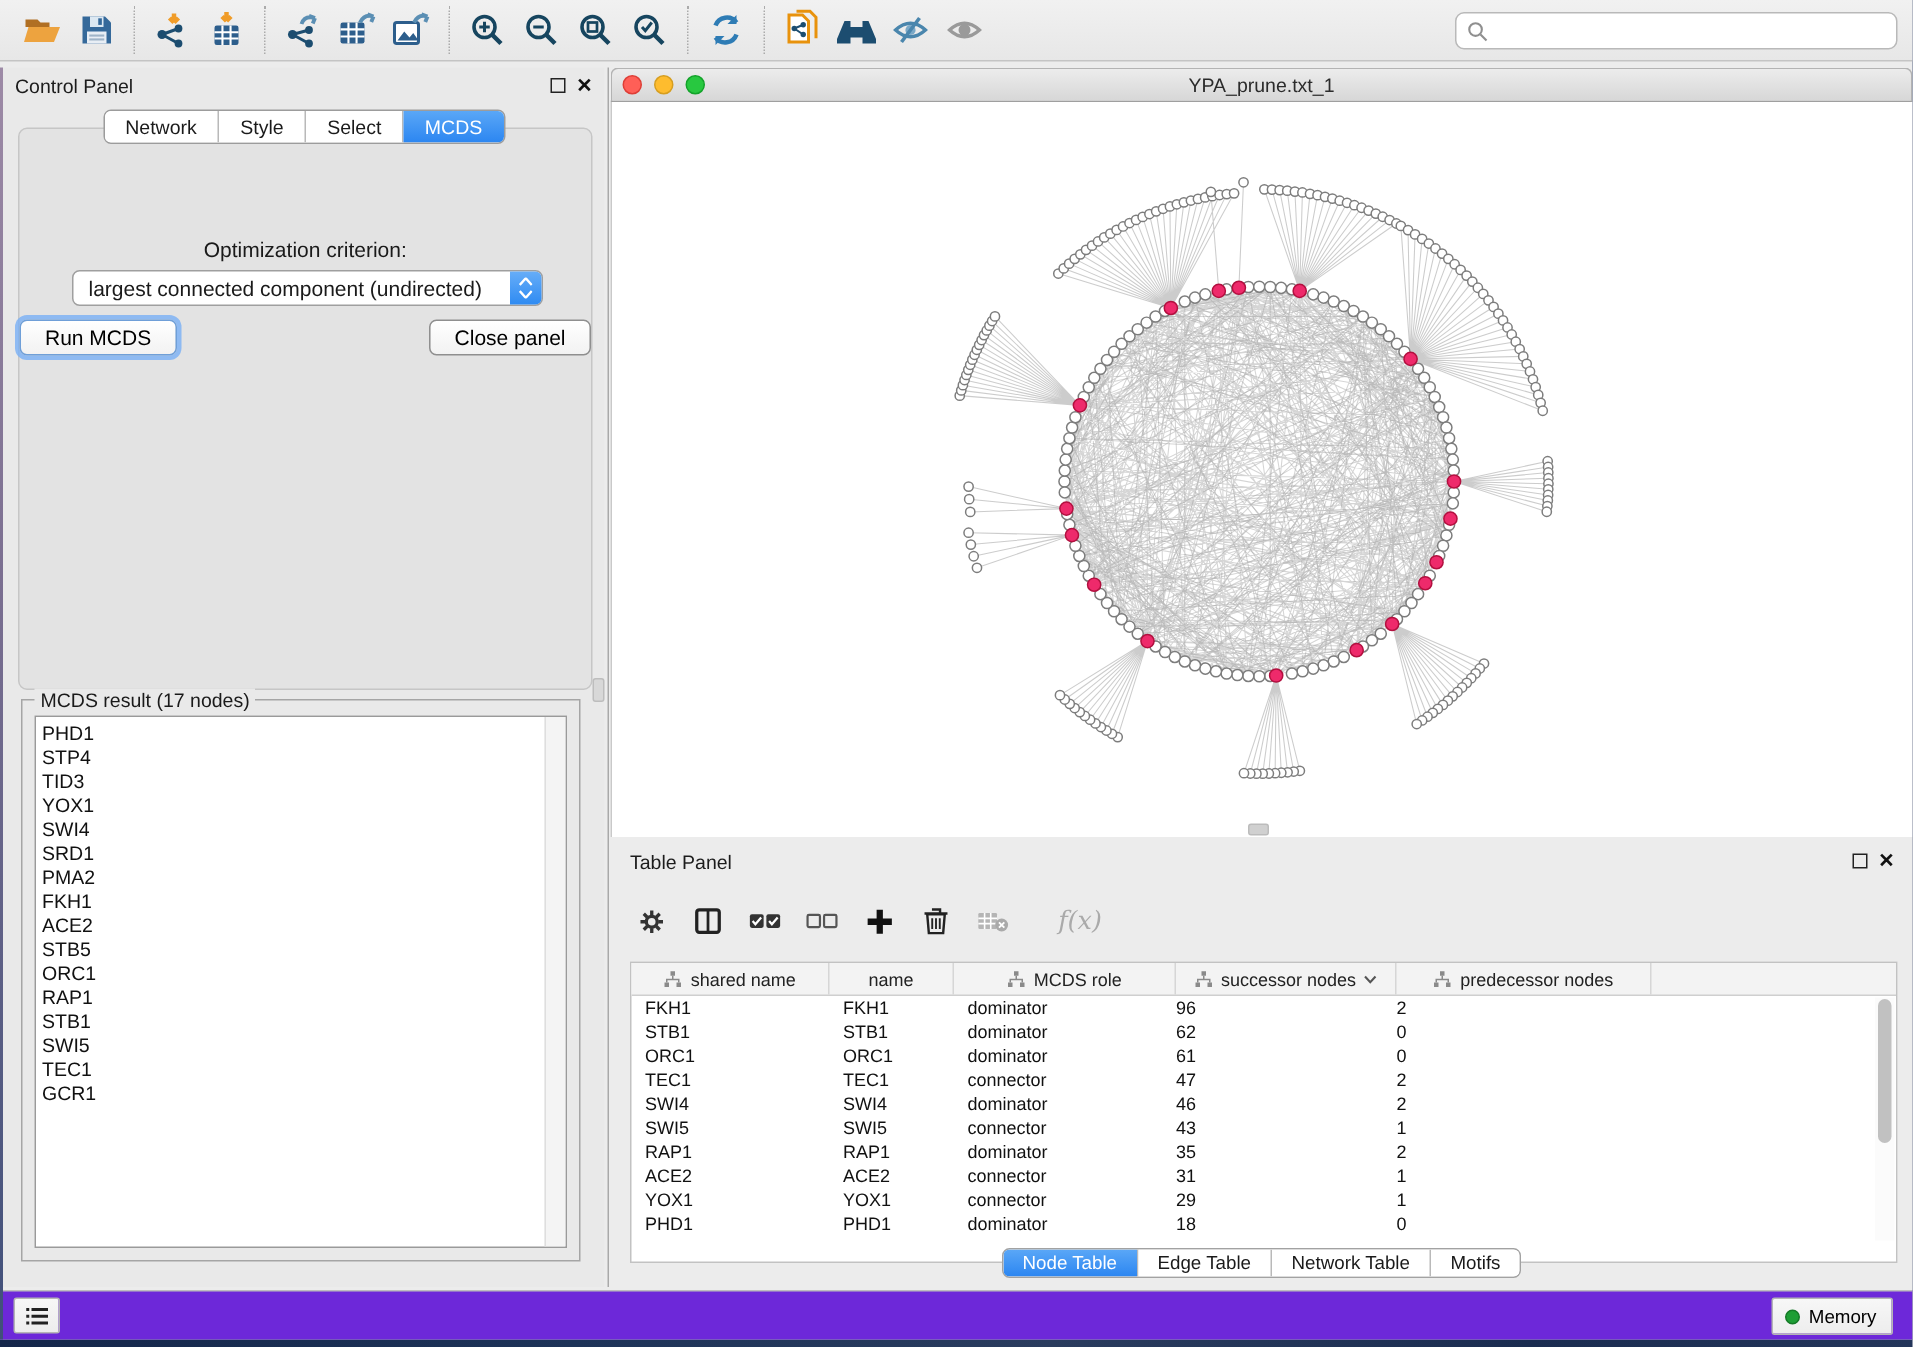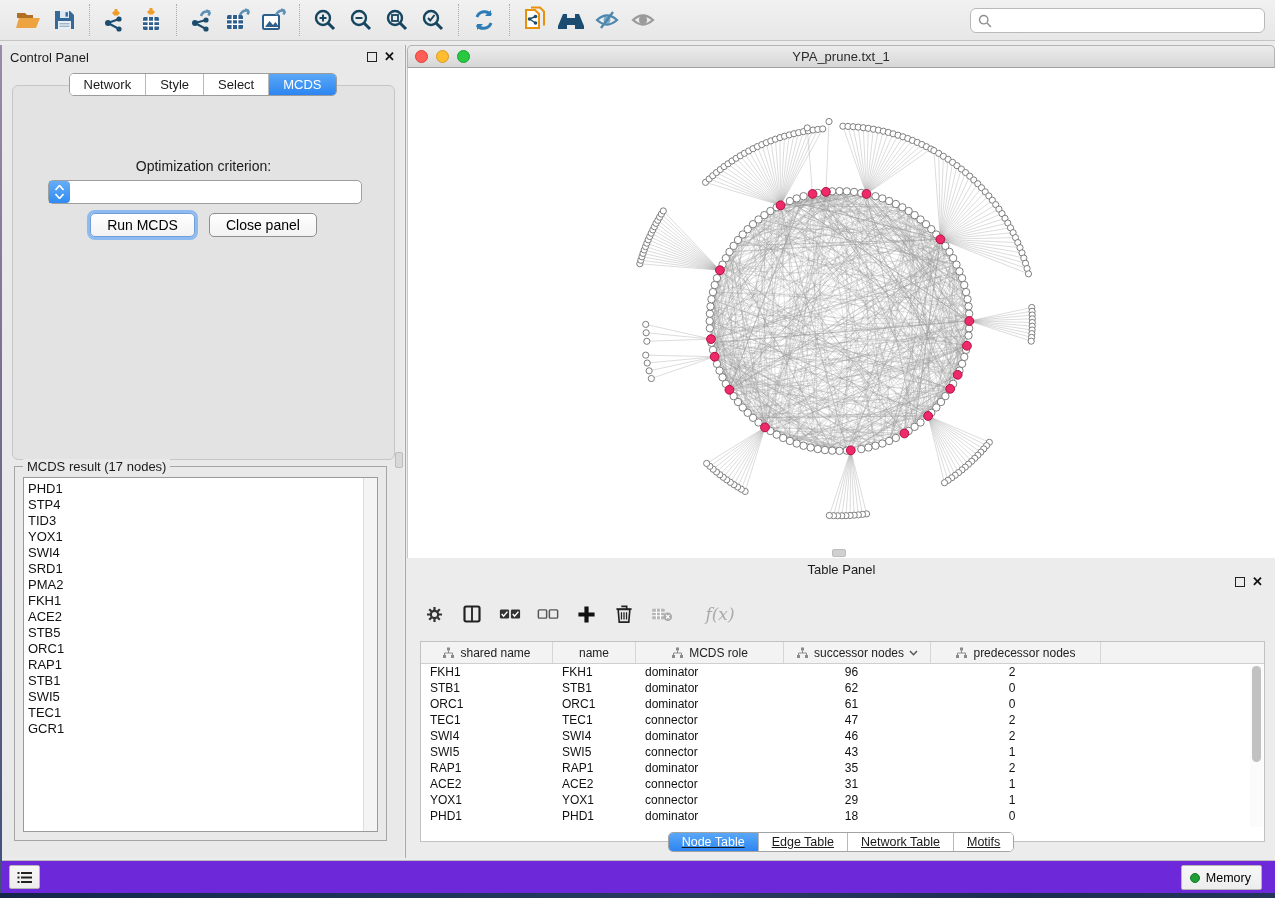--- a/index.html
+++ b/index.html
@@ -38,21 +38,21 @@
     display:inline-flex; background:#fff; border:1px solid #9c9c9c; border-radius:5px; overflow:hidden; z-index:3; }
   .seg-tab { padding:3px 14px; font-size:13px; background:#fff; border:none; border-right:1px solid #b9b9b9; cursor:pointer; color:#1a1a1a; }
   .seg-tab:last-child { border-right:none; }
   .seg-tab.active { background:linear-gradient(#5aa7f7,#2c86f1); color:#fff; }
   .opt-label { position:absolute; left:0; top:72px; width:100%; text-align:center; font-size:14px; }
   .dropdown { position:absolute; left:35px; top:94px; width:314px; height:24px; background:#fff;
     border:1px solid #9f9f9f; border-radius:5px; display:flex; align-items:center; cursor:pointer; }
   .dropdown .dd-text { flex:1; padding-left:10px; font-size:14px; white-space:nowrap; }
   .dd-stepper { width:21px; height:22px; margin-right:0px; border-radius:0 4px 4px 0;
     background:linear-gradient(#66adf8,#2f8bf2); display:flex; flex-direction:column; align-items:center; justify-content:center; gap:2px; }
-  .btn-row { position:absolute; left:0; top:127px; width:100%; display:flex; justify-content:center; gap:14px; }
+  .btn-row { position:absolute; left:0; top:127px; width:100%; display:flex; justify-content:space-between; gap:14px; }
   .push-btn { height:24px; padding:0 16px; background:linear-gradient(#ffffff,#f2f2f2);
     border:1px solid #8f8f8f; border-radius:5px; font-size:14px; cursor:pointer; }
   .push-btn.focus { box-shadow:0 0 0 3px rgba(120,175,245,.8); border-color:#6f9fd8; }
   .result-group { position:absolute; left:12px; top:421px; width:373px; height:375px;
     border:1px solid #a5a5a5; }
   .result-legend { position:absolute; left:8px; top:-8px; background:#e9e9e9; padding:0 4px; font-size:13px; }
   .result-list { position:absolute; left:8px; top:10px; right:8px; bottom:8px; background:#fff;
     border:1px solid #9a9a9a; overflow:hidden; }
   .result-scroll { position:absolute; right:0; top:0; width:14px; height:100%; background:#f4f4f4; border-left:1px solid #dedede; }
   .result-items { padding:3px 0 0 4px; }
@@ -72,38 +72,38 @@
   .tl { width:13px; height:13px; border-radius:50%; display:inline-block; cursor:pointer; }
   .tl.red { background:#ff5f57; border:1px solid #de3e36; }
   .tl.yellow { background:#febc2e; border:1px solid #d69e20; }
   .tl.green { background:#28c840; border:1px solid #13a32a; }
   .net-title { position:absolute; left:0; width:100%; text-align:center; font-size:13px; color:#2b2b2b; }
   .net-canvas { position:absolute; left:0; top:23px; width:868px; height:490px; background:#fff;
     border-left:1px solid #c9c9c9; }
 
   
   .table-panel { position:absolute; left:407px; top:558px; width:868px; height:302px; background:#ececec; }
-  .tp-header { position:absolute; left:0; top:4px; width:100%; height:24px; display:flex; align-items:center; padding:0 12px 0 13px;flex-direction:column; }
+  .tp-header { position:absolute; left:0; top:4px; width:100%; height:24px; display:flex; align-items:center; padding:0 12px 0 13px; }
   .tp-toolbar { position:absolute; left:10px; top:36px; height:40px; display:flex; align-items:center; gap:4px; }
   .tpt-btn { width:34px; height:32px; background:none; border:none; display:flex; align-items:center; justify-content:center; cursor:pointer; }
   .tpt-btn[disabled] { cursor:default; }
   .fx-label { font-family:"DejaVu Serif","Liberation Serif",serif; font-style:italic; font-size:17px; color:#aaa;margin-left:40px; }
 
   .node-table { position:absolute; left:13px; top:83px; width:845px; height:201px; background:#fff; border:1px solid #c2c2c2; }
   .nt-header { display:flex; height:22px; background:#f3f3f3; border-bottom:1px solid #cfcfcf; }
   .nt-hcell { display:flex; align-items:center; justify-content:center; gap:5px;
     border-right:1px solid #d6d6d6; font-size:12px; color:#222; overflow:hidden; }
   .nt-body .nt-row { display:flex; height:16px; }
   .nt-cell { font-size:12px; line-height:16px; color:#111; white-space:nowrap; overflow:hidden; }
-  .num { text-align:center; }
+  .num { text-align:left; }
   .nt-scroll { position:absolute; right:1px; top:23px; width:13px; height:162px; background:#fbfbfb; }
   .nt-thumb { position:absolute; left:2px; top:1px; width:9px; height:96px; background:#c1c1c1; border-radius:5px; }
 
   .bottom-tabs { position:absolute; left:0; top:274px; width:100%; display:flex; justify-content:center; }
-  .btab-group { display:inline-flex; border:1px solid #a2a2a2; border-radius:5px; overflow:hidden; background:#fff;text-decoration:underline; }
+  .btab-group { display:inline-flex; border:1px solid #a2a2a2; border-radius:5px; overflow:hidden; background:#fff; }
   .btab { padding:2px 13px; font-size:12.5px; border:none; background:#fff; border-right:1px solid #b9b9b9; cursor:pointer; color:#1a1a1a; }
   .btab:last-child { border-right:none; }
   .btab.active { background:linear-gradient(#5aa7f7,#2c86f1); color:#fff; }
 
   
   .statusbar { position:absolute; left:0; top:860px; width:1275px; height:33px;
     background:#6d28d9; border-top:1px solid #bdbdbd; }
   .list-btn { position:absolute; left:9px; top:4px; width:31px; height:24px; background:linear-gradient(#f7f7f7,#ededed);
     border:1px solid #b5b5b5; border-radius:2px; display:flex; align-items:center; justify-content:center; cursor:pointer; }
   .memory-btn { position:absolute; right:13px; top:4px; height:25px; padding:0 10px 0 8px;
@@ -270,20 +270,21 @@
     </div>
     <div class="seg-tabs">
         <button class="seg-tab">Network</button>
         <button class="seg-tab">Style</button>
         <button class="seg-tab">Select</button>
         <button class="seg-tab active">MCDS</button>
       </div>
     <div class="cp-box">
       <div class="opt-label">Optimization criterion:</div>
       <div class="dropdown">
+        <span class="dd-text">largest connected component (undirected)</span>
         <span class="dd-stepper">
           <svg width="9" height="6" viewBox="0 0 9 6">
               <path d="M0.5 5 L4.5 0.5 L8.5 5" fill="none" stroke="#fff" stroke-width="1.6"></path>
             </svg>
           <svg width="9" height="6" viewBox="0 0 9 6">
               <path d="M0.5 1 L4.5 5.5 L8.5 1" fill="none" stroke="#fff" stroke-width="1.6"></path>
             </svg>
         </span>
       </div>
       <div class="btn-row">

